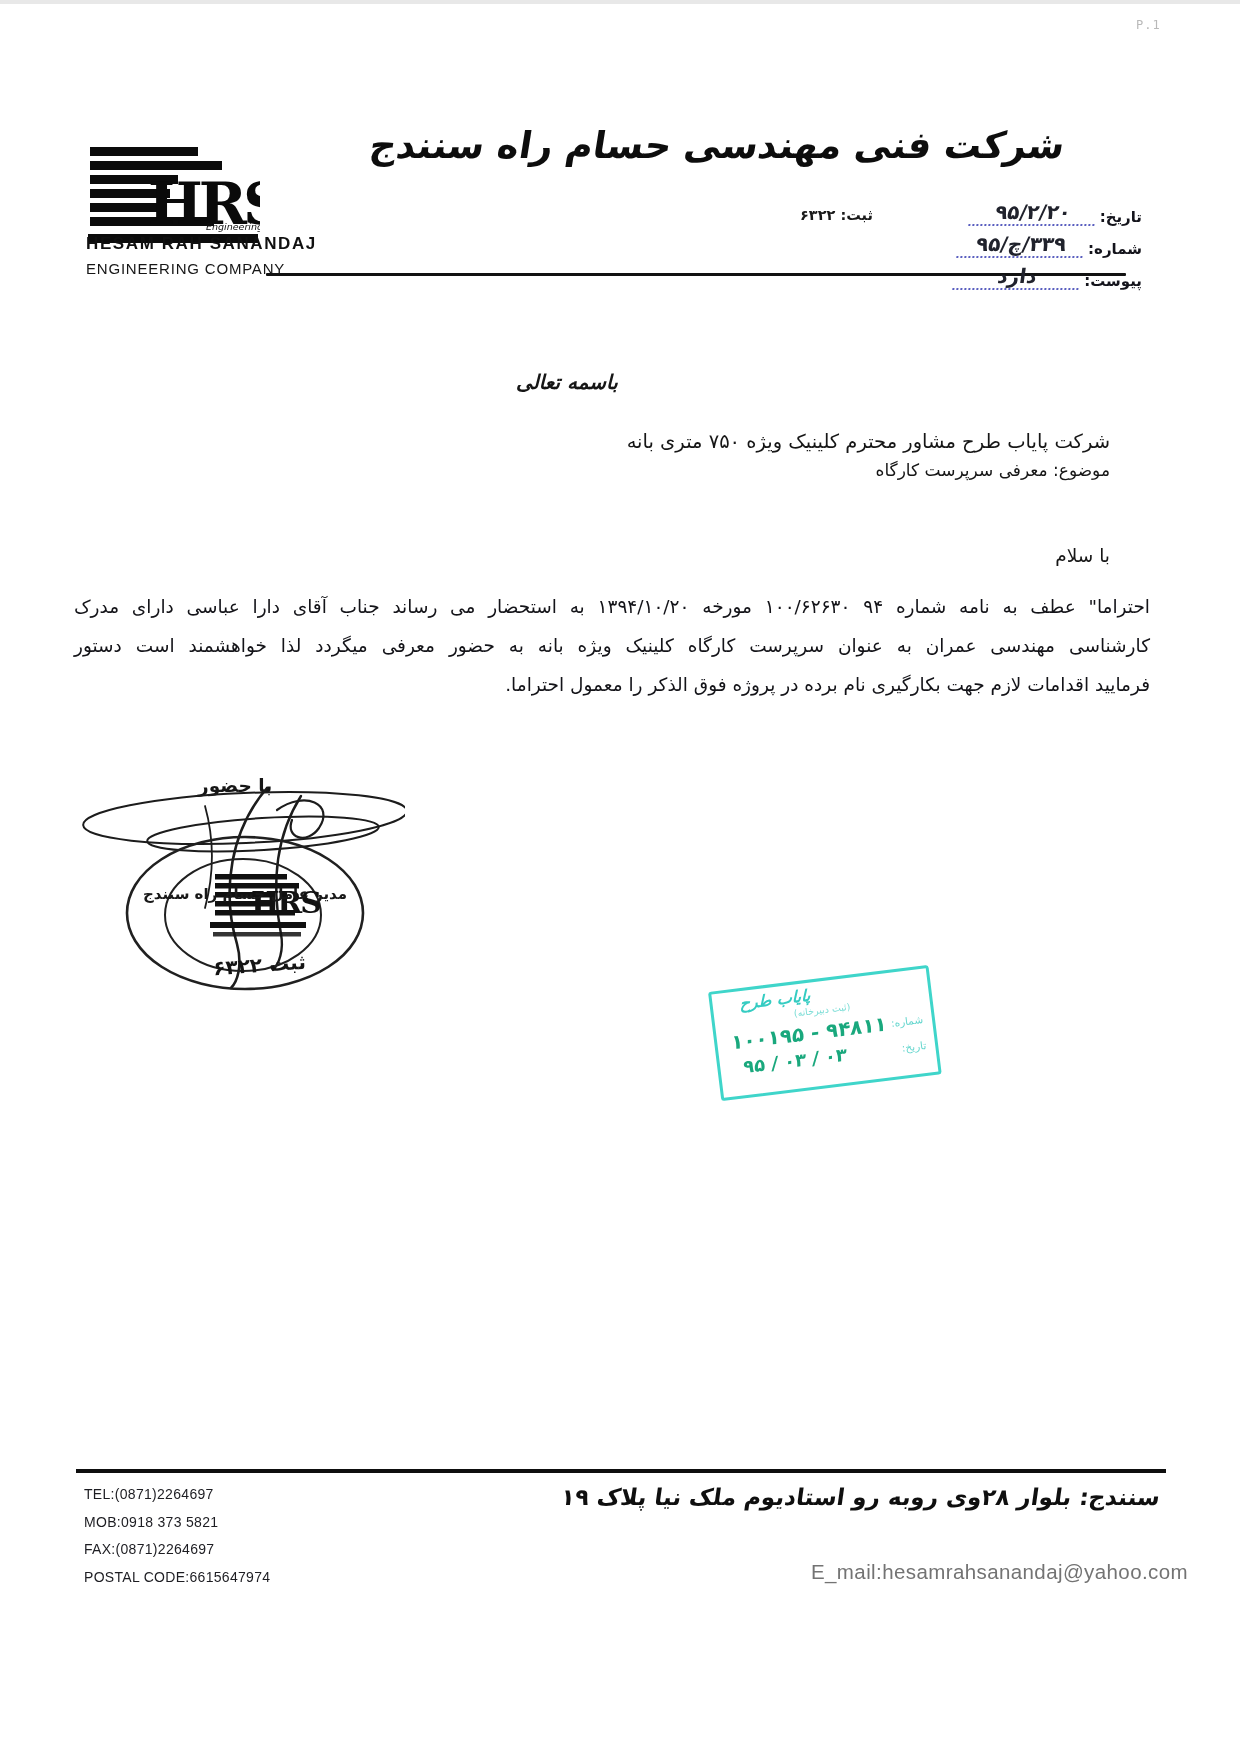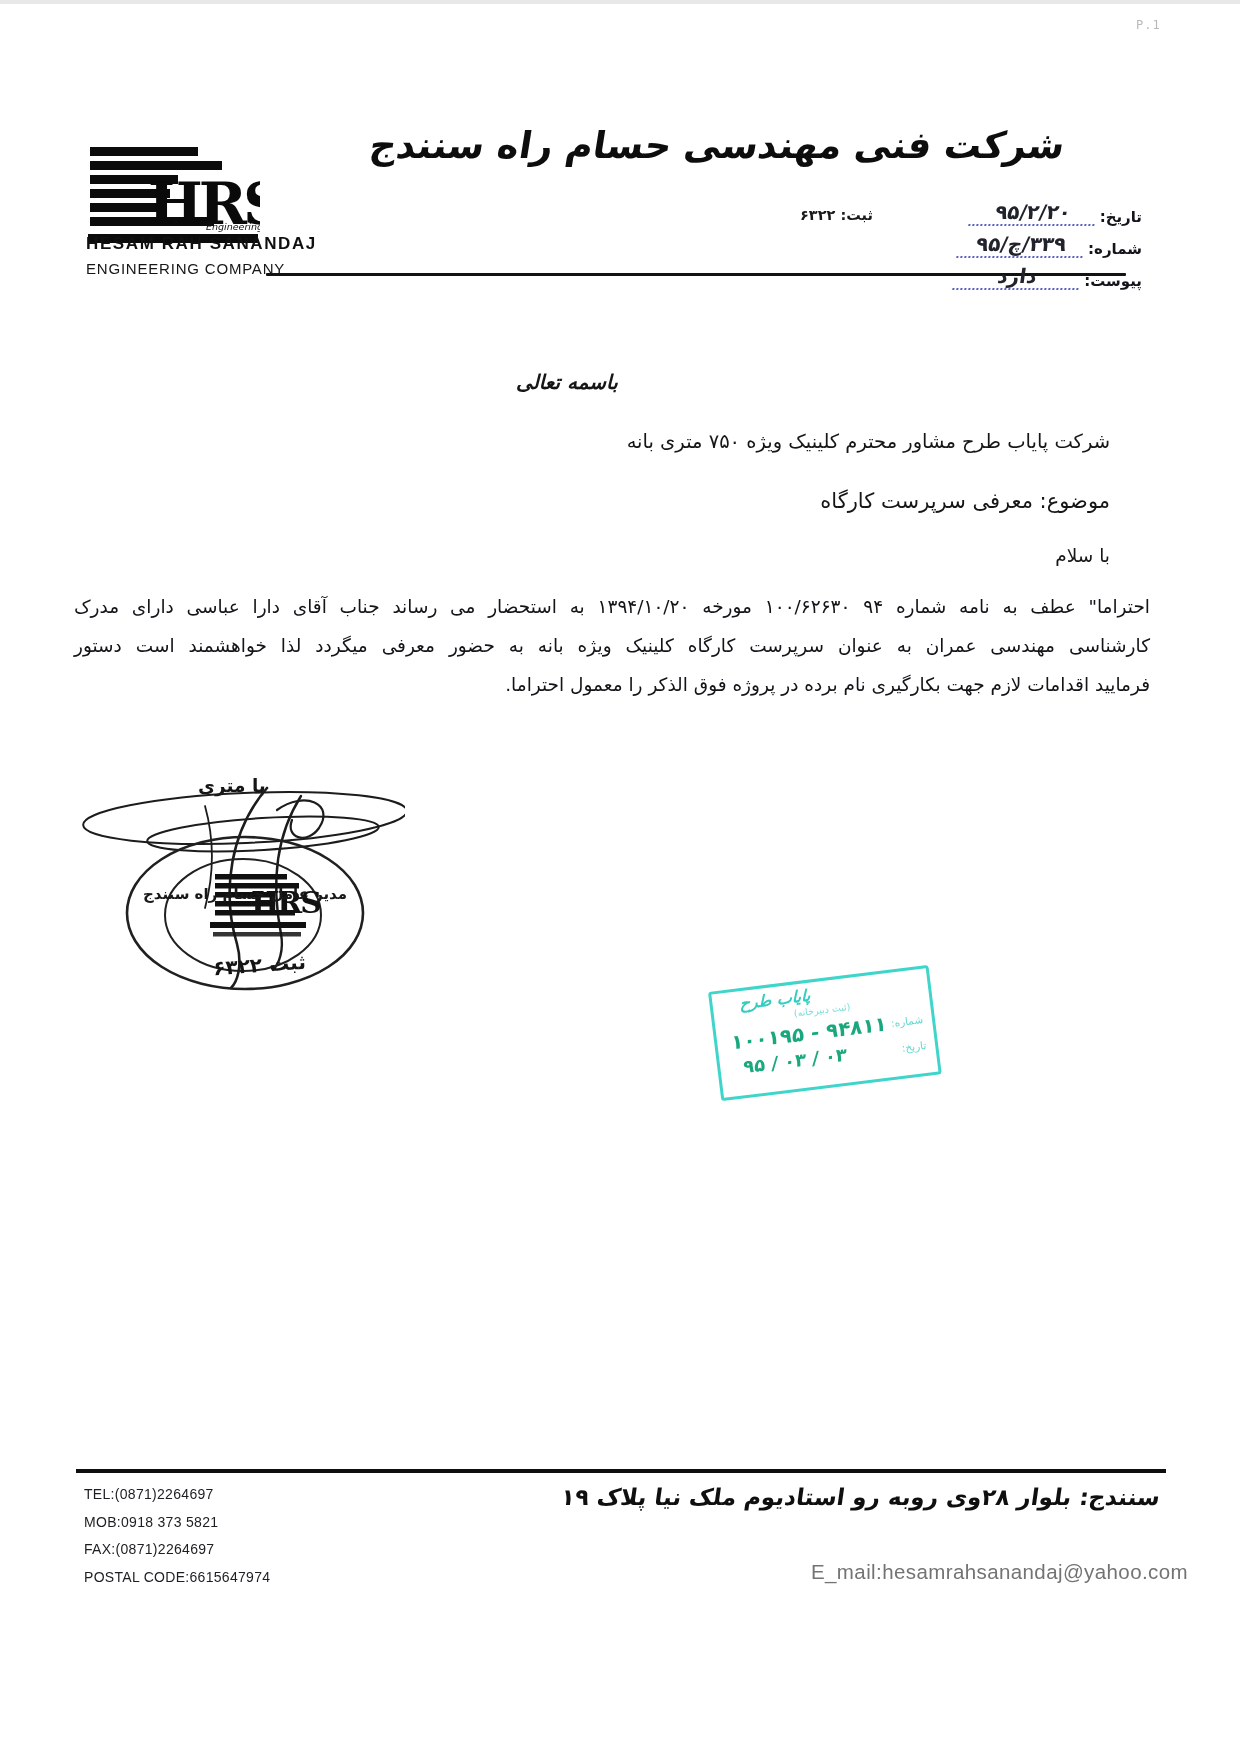--- a/index.html
+++ b/index.html
@@ -28,21 +28,21 @@
   .fields{right:98px; top:197px;}
   .frow{display:flex; direction:rtl; align-items:flex-end; margin-bottom:7px; justify-content:flex-start;}
   .flabel{font-size:15px; color:#14141c; font-weight:bold; white-space:nowrap;}
   .fval{font-size:20px; font-weight:bold; color:#20222c; transform:skewX(-8deg);
         border-bottom:2px dotted #5a5fc0; min-width:118px; text-align:center;
         padding:0 4px 1px 4px; margin-right:4px; line-height:22px; white-space:nowrap;}
 
   
   .invocation{left:516px; top:366px; font-size:20px; font-weight:bold;font-style:italic;}
   .recipient{right:130px; top:426px; font-size:19.5px;}
-  .subject{right:130px; top:485px; font-size:21px;}
+  .subject{right:130px; top:456px; font-size:17px;}
   .salutation{right:130px; top:541px; font-size:18.5px;}
   .body-par{left:74px; width:1076px; top:583px; font-size:18.5px; line-height:39px; color:#131318;}
   .body-par .jline{text-align:justify; text-align-last:justify;}
   .body-par .rline{text-align:right;}
   .closing{left:198px; top:771px; font-size:18.5px; font-weight:bold;}
 
   
   .receipt{
     left:708px; top:988px; width:222px; height:110px; box-sizing:border-box;
     border:3px solid #3fd5ca; border-radius:3px; transform:rotate(-7deg);
@@ -118,21 +118,21 @@
   <div class="abs recipient fa">شرکت پایاب طرح مشاور محترم کلینیک ویژه ۷۵۰ متری بانه</div>
   <div class="abs subject fa">موضوع: معرفی سرپرست کارگاه</div>
   <div class="abs salutation fa">با سلام</div>
 
   <div class="abs body-par fa">
     <div class="jline">احتراما" عطف به نامه شماره ۹۴ ۱۰۰/۶۲۶۳۰ مورخه ۱۳۹۴/۱۰/۲۰ به استحضار می رساند جناب آقای دارا عباسی دارای مدرک</div>
     <div class="jline">کارشناسی مهندسی عمران به عنوان سرپرست کارگاه کلینیک ویژه بانه به حضور معرفی میگردد لذا خواهشمند است دستور</div>
     <div class="rline">فرمایید اقدامات لازم جهت بکارگیری نام برده در پروژه فوق الذکر را معمول احتراما.</div>
   </div>
 
-  <div class="abs closing fa">با متری</div>
+  <div class="abs closing fa">با حضور</div>
 
   <svg class="abs" style="left:55px; top:778px;" width="350" height="235" viewBox="0 0 350 235">
     <g fill="none" stroke="#1c1c1c" stroke-width="2" stroke-linecap="round">
       <ellipse cx="190" cy="36" rx="162" ry="25" transform="rotate(-2.5 190 36)"></ellipse>
       <ellipse cx="208" cy="52" rx="116" ry="16" transform="rotate(-3.5 208 52)"></ellipse>
       <path d="M212,6 C176,48 166,108 182,162 C188,184 182,200 176,206" stroke-width="2.6"></path>
       <path d="M246,14 C222,52 216,100 226,152 C229,168 224,182 218,188" stroke-width="2.4"></path>
       <path d="M222,28 C250,8 280,22 264,46 C252,63 230,56 237,38" stroke-width="2.2"></path>
       <path d="M150,24 C160,60 158,96 150,126" stroke-width="1.8"></path>
     </g>

